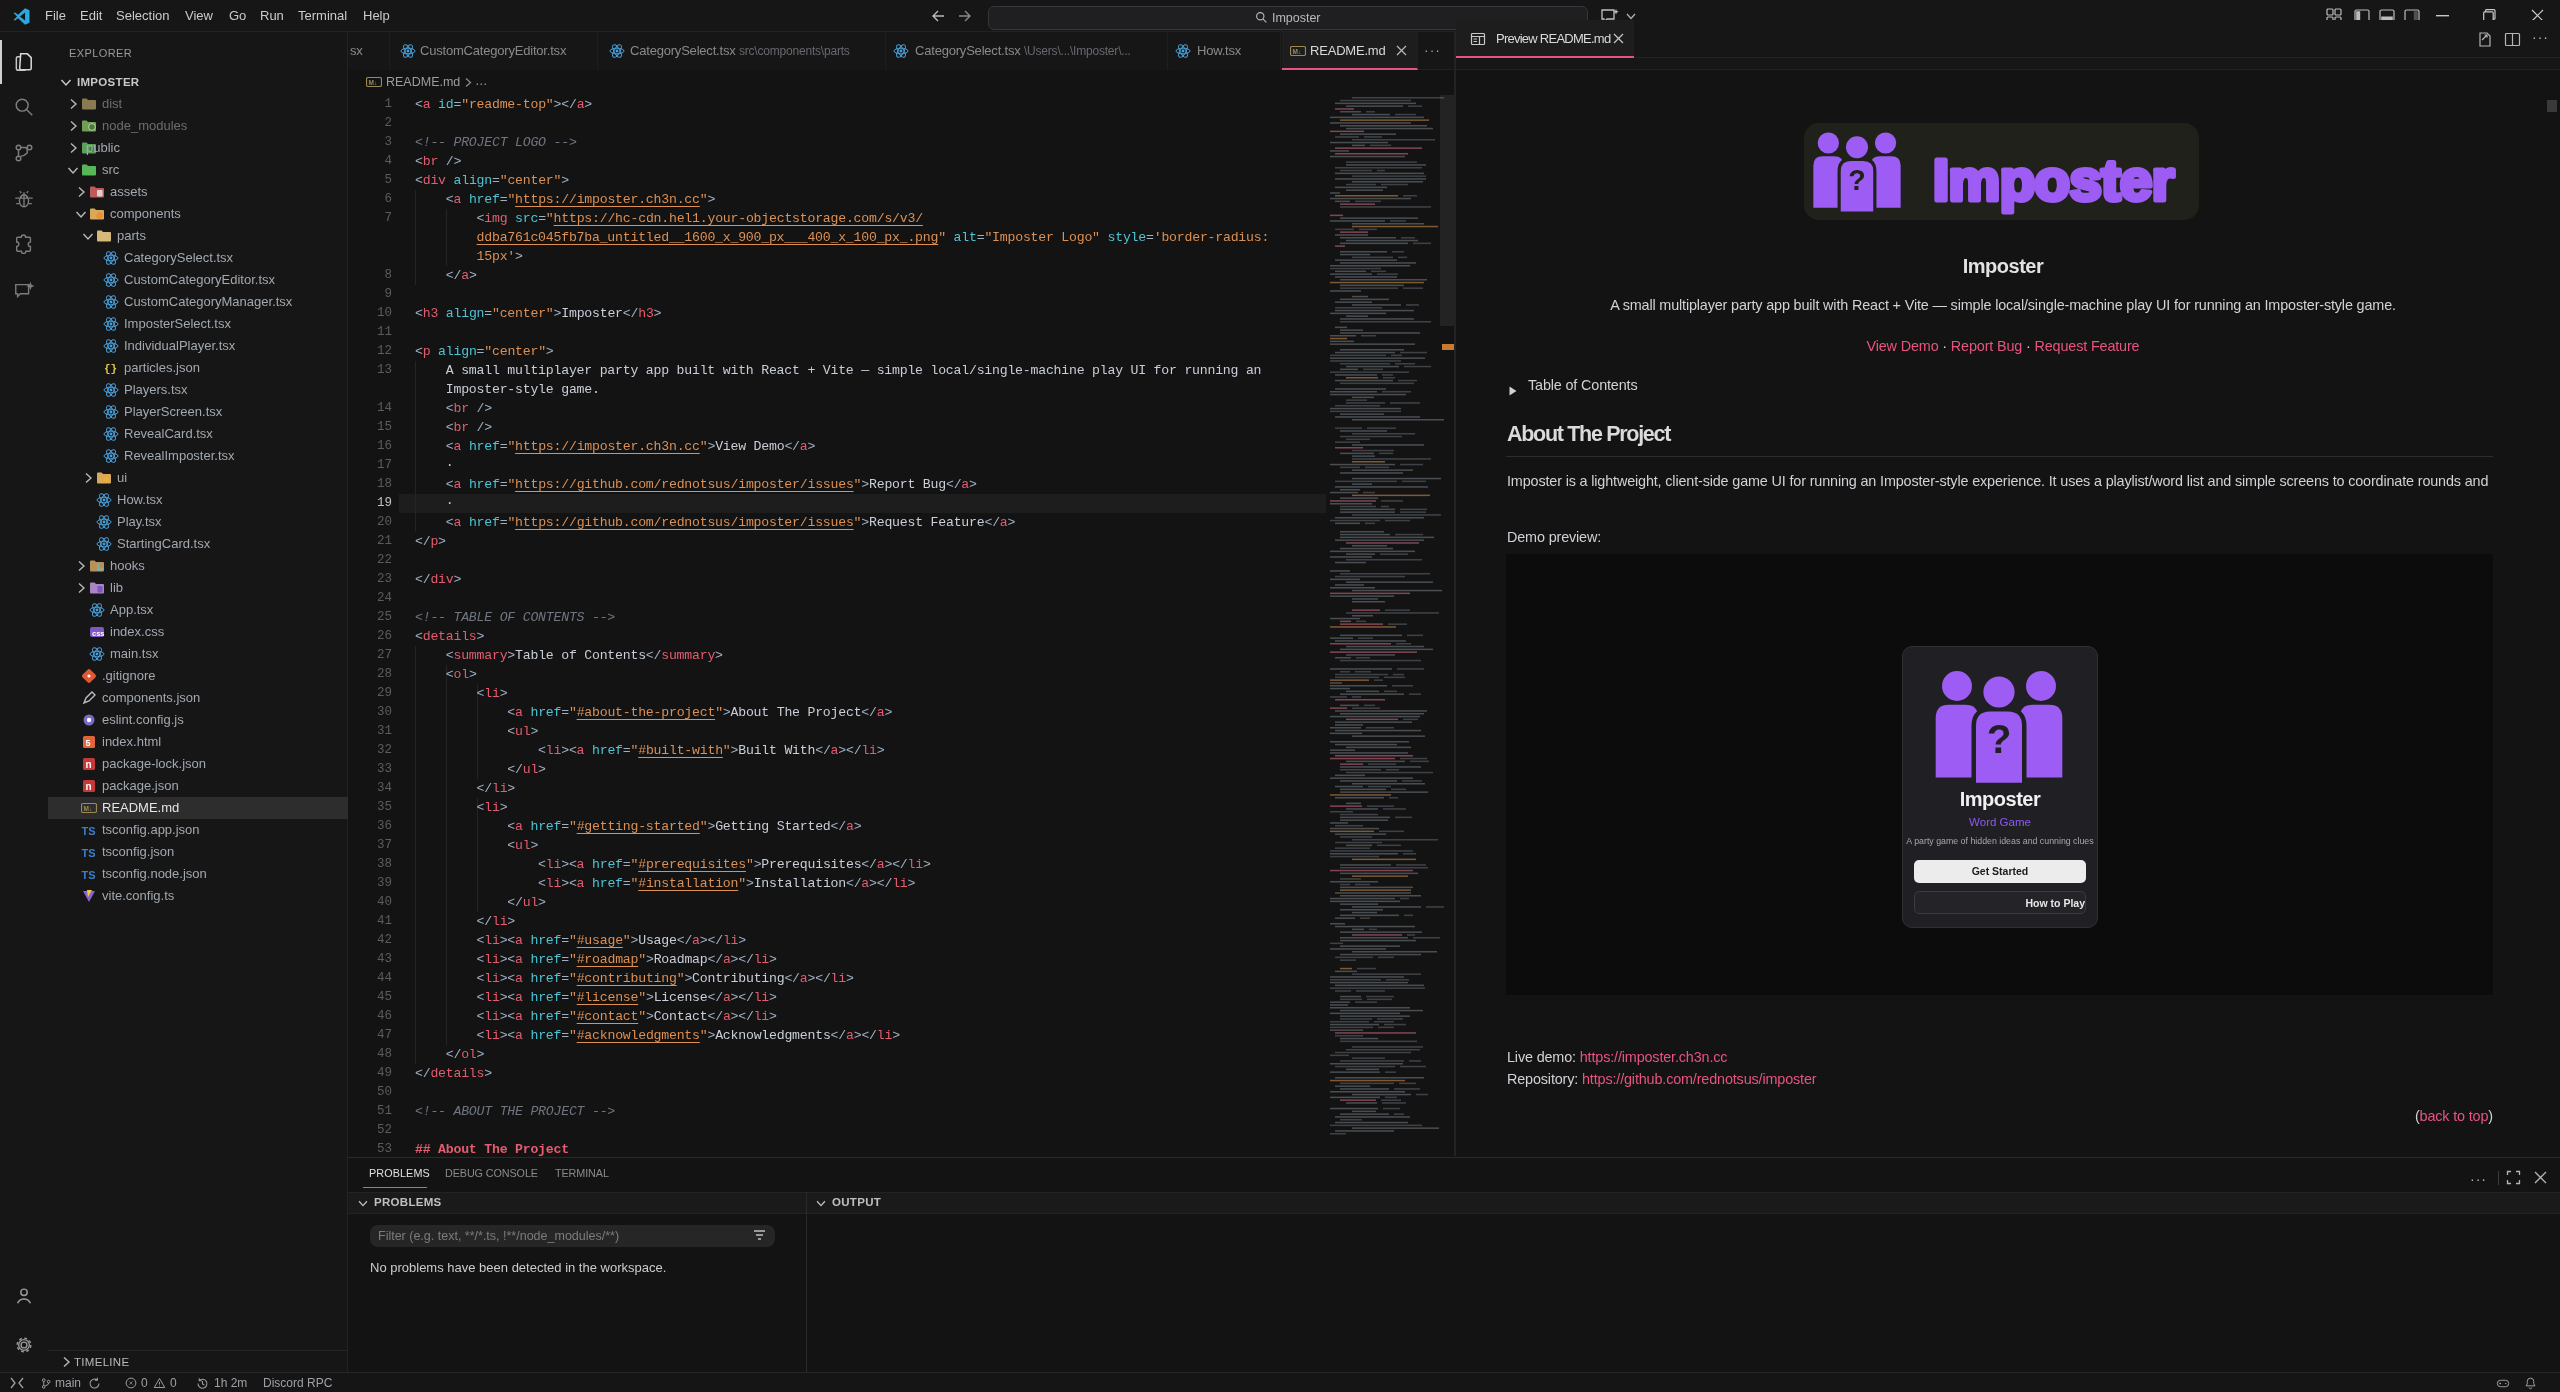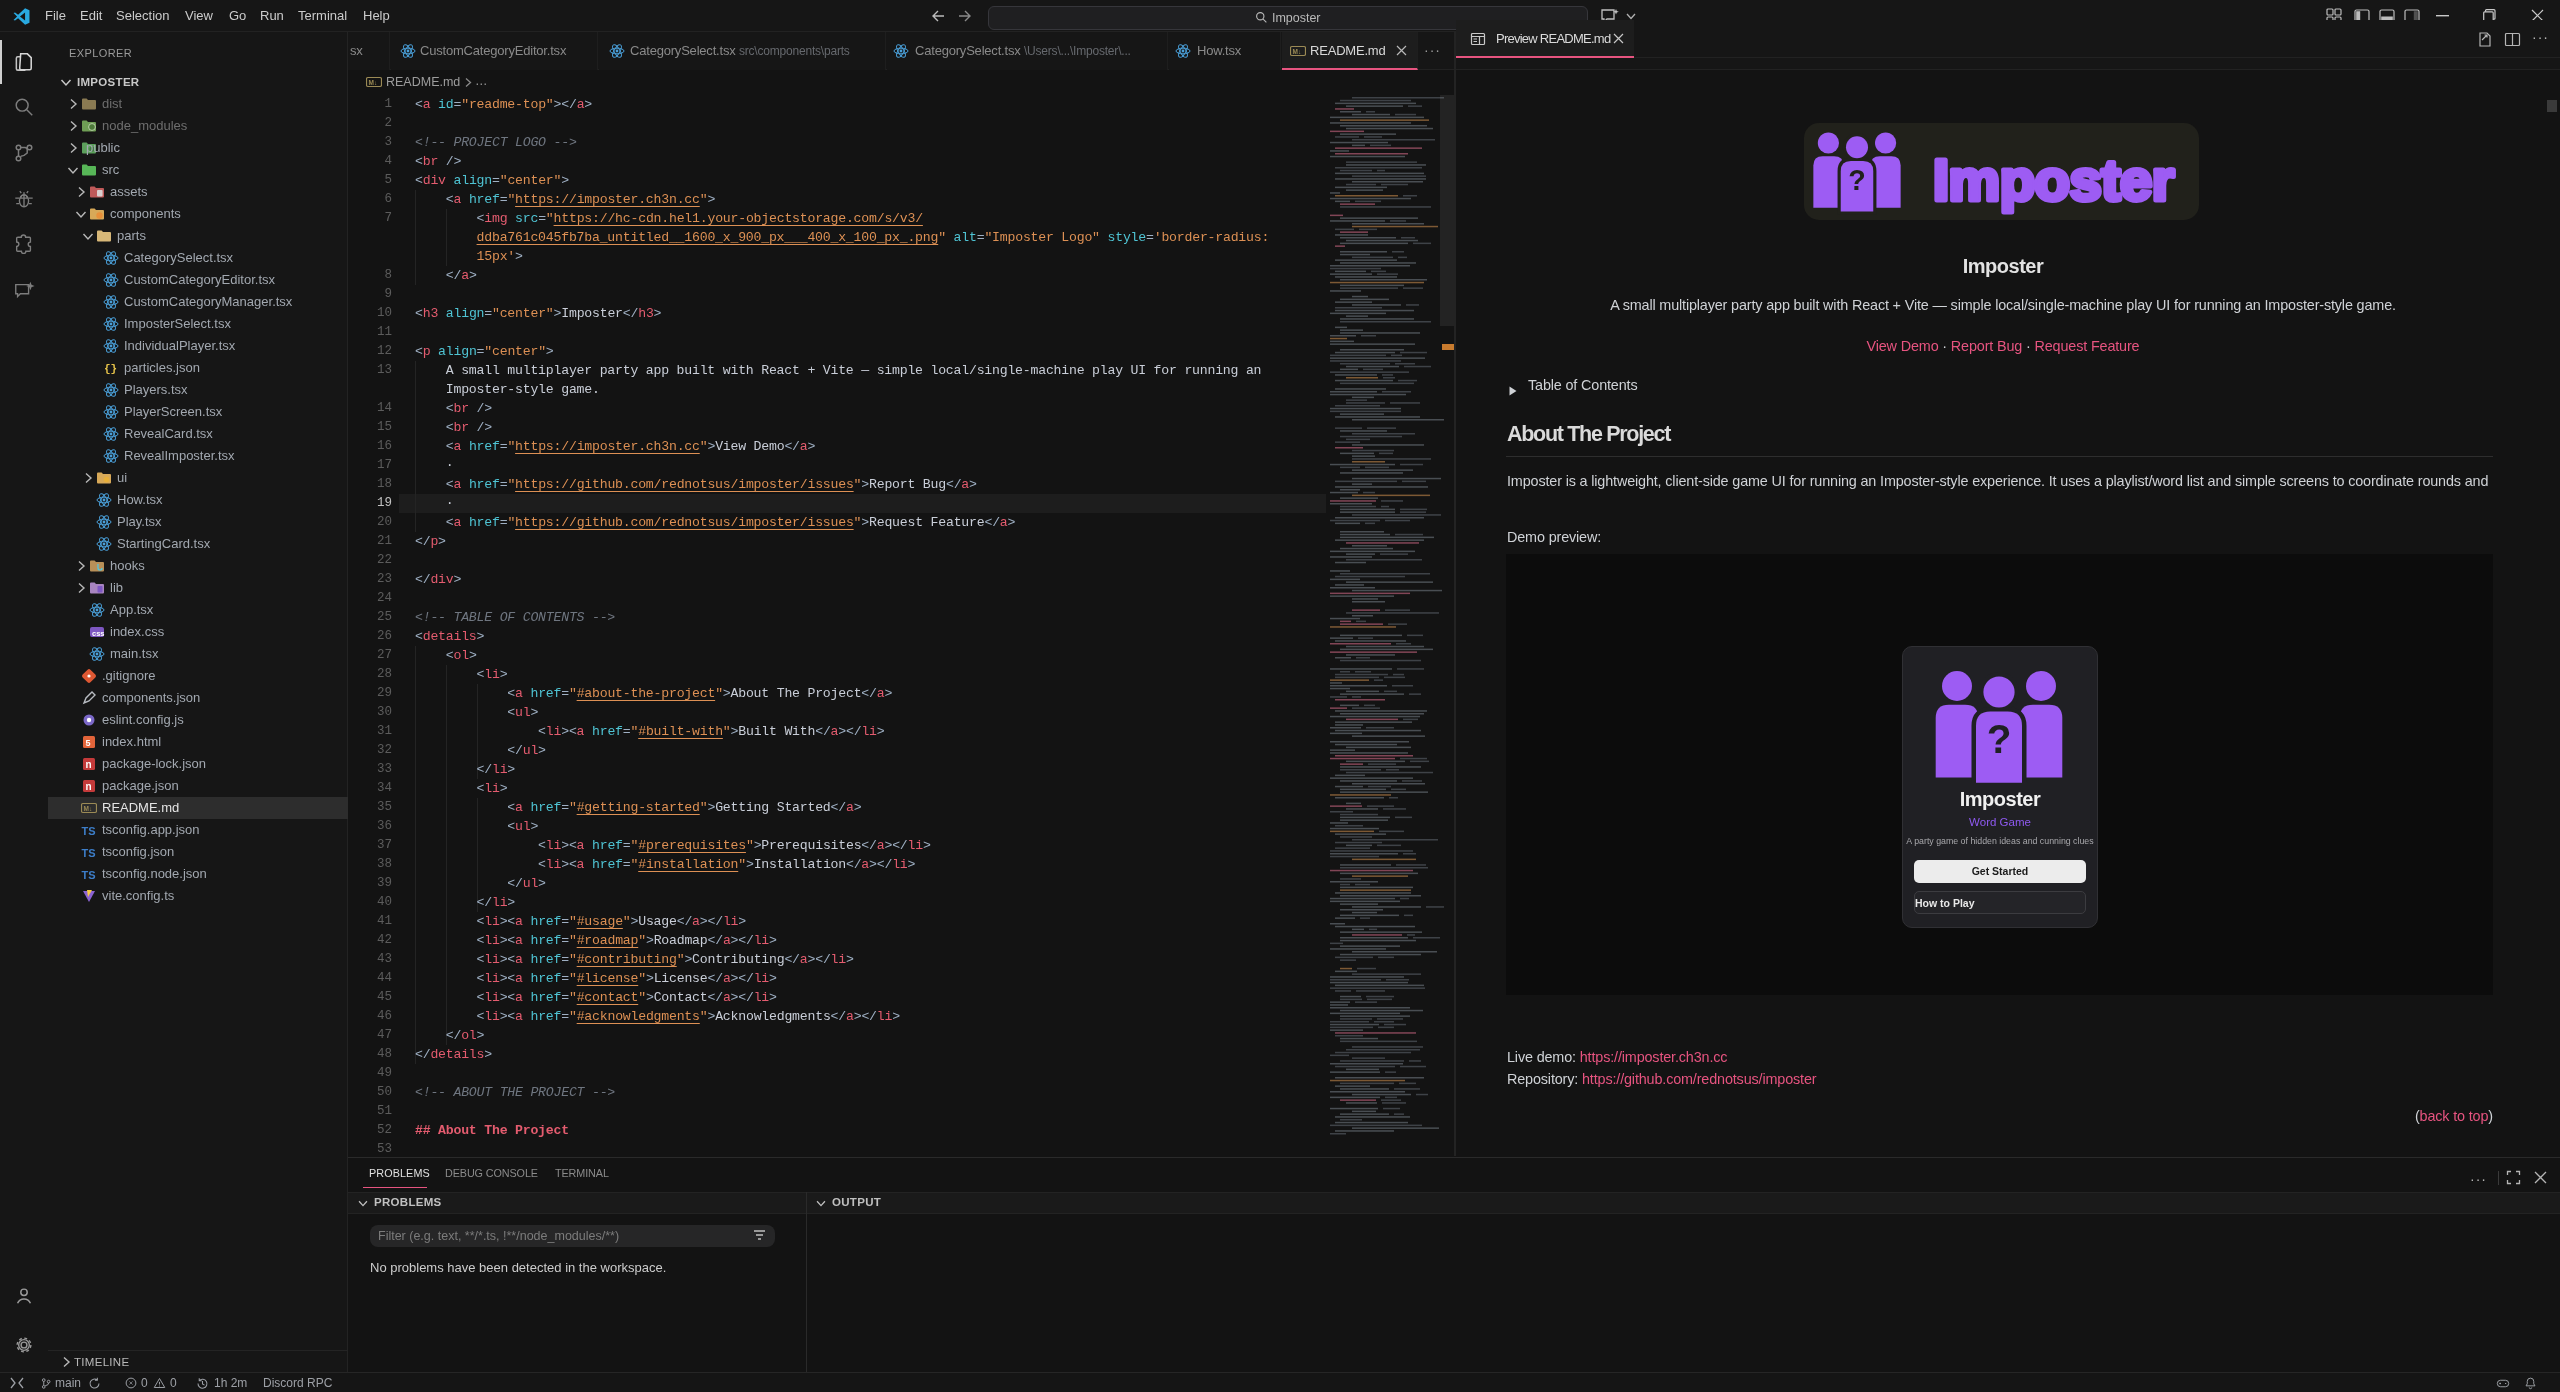--- a/index.html
+++ b/index.html
@@ -751,20 +751,21 @@
     <div class="crow"><i class="x">    ·</i></div>
     <div class="crow"><i class="x">    </i><i class="p">&lt;</i><i class="t">a</i><i class="x"> </i><i class="a">href</i><i class="p">=</i><i class="s">"</i><i class="u">https://github.com/rednotsus/imposter/issues</i><i class="s">"</i><i class="p">&gt;</i><i class="x">Report Bug</i><i class="p">&lt;/</i><i class="t">a</i><i class="p">&gt;</i></div>
     <div class="crow"><i class="x">    ·</i></div>
     <div class="crow"><i class="x">    </i><i class="p">&lt;</i><i class="t">a</i><i class="x"> </i><i class="a">href</i><i class="p">=</i><i class="s">"</i><i class="u">https://github.com/rednotsus/imposter/issues</i><i class="s">"</i><i class="p">&gt;</i><i class="x">Request Feature</i><i class="p">&lt;/</i><i class="t">a</i><i class="p">&gt;</i></div>
     <div class="crow"><i class="p">&lt;/</i><i class="t">p</i><i class="p">&gt;</i></div>
     <div class="crow"></div>
     <div class="crow"><i class="p">&lt;/</i><i class="t">div</i><i class="p">&gt;</i></div>
     <div class="crow"></div>
     <div class="crow"><i class="c">&lt;!-- TABLE OF CONTENTS --&gt;</i></div>
     <div class="crow"><i class="p">&lt;</i><i class="t">details</i><i class="p">&gt;</i></div>
+    <div class="crow"><i class="x">    </i><i class="p">&lt;</i><i class="t">summary</i><i class="p">&gt;</i><i class="x">Table of Contents</i><i class="p">&lt;/</i><i class="t">summary</i><i class="p">&gt;</i></div>
     <div class="crow"><i class="x">    </i><i class="p">&lt;</i><i class="t">ol</i><i class="p">&gt;</i></div>
     <div class="crow"><i class="x">        </i><i class="p">&lt;</i><i class="t">li</i><i class="p">&gt;</i></div>
     <div class="crow"><i class="x">            </i><i class="p">&lt;</i><i class="t">a</i><i class="x"> </i><i class="a">href</i><i class="p">=</i><i class="s">"</i><i class="u">#about-the-project</i><i class="s">"</i><i class="p">&gt;</i><i class="x">About The Project</i><i class="p">&lt;/</i><i class="t">a</i><i class="p">&gt;</i></div>
     <div class="crow"><i class="x">            </i><i class="p">&lt;</i><i class="t">ul</i><i class="p">&gt;</i></div>
     <div class="crow"><i class="x">                </i><i class="p">&lt;</i><i class="t">li</i><i class="p">&gt;</i><i class="p">&lt;</i><i class="t">a</i><i class="x"> </i><i class="a">href</i><i class="p">=</i><i class="s">"</i><i class="u">#built-with</i><i class="s">"</i><i class="p">&gt;</i><i class="x">Built With</i><i class="p">&lt;/</i><i class="t">a</i><i class="p">&gt;</i><i class="p">&lt;/</i><i class="t">li</i><i class="p">&gt;</i></div>
     <div class="crow"><i class="x">            </i><i class="p">&lt;/</i><i class="t">ul</i><i class="p">&gt;</i></div>
     <div class="crow"><i class="x">        </i><i class="p">&lt;/</i><i class="t">li</i><i class="p">&gt;</i></div>
     <div class="crow"><i class="x">        </i><i class="p">&lt;</i><i class="t">li</i><i class="p">&gt;</i></div>
     <div class="crow"><i class="x">            </i><i class="p">&lt;</i><i class="t">a</i><i class="x"> </i><i class="a">href</i><i class="p">=</i><i class="s">"</i><i class="u">#getting-started</i><i class="s">"</i><i class="p">&gt;</i><i class="x">Getting Started</i><i class="p">&lt;/</i><i class="t">a</i><i class="p">&gt;</i></div>
     <div class="crow"><i class="x">            </i><i class="p">&lt;</i><i class="t">ul</i><i class="p">&gt;</i></div>
@@ -1307,21 +1308,21 @@
           <circle cx="82" cy="33.0" r="15.600000000000001" fill="#202024" stroke="#202024" stroke-width="9.0"></circle>
           <path d="M 58.996 123.795 L 58.996 66.76248 Q 58.996 52.5 73.25848 52.5 L 90.74152 52.5 Q 105.00399999999999 52.5 105.00399999999999 66.76248 L 105.00399999999999 123.795 Z" fill="#202024" stroke="#202024" stroke-width="9.0"></path>
           <circle cx="82" cy="33.0" r="15.600000000000001" fill="#9d5cf3"></circle>
           <path d="M 58.996 123.795 L 58.996 66.76248 Q 58.996 52.5 73.25848 52.5 L 90.74152 52.5 Q 105.00399999999999 52.5 105.00399999999999 66.76248 L 105.00399999999999 123.795 Z" fill="#9d5cf3"></path>
           <text x="82" y="93.8511" text-anchor="middle" font-family="Liberation Sans" font-weight="bold" font-size="40.5" fill="#202024">?</text>
         </svg>
       <div class="abs" style="left:0;top:141px;width:194px;text-align:center;color:#f0f0f0;font-size:20px;font-weight:bold;letter-spacing:-0.5px">Imposter</div>
       <div class="abs" style="left:0;top:169px;width:194px;text-align:center;color:#8e59f0;font-size:11.5px">Word Game</div>
       <div class="abs" style="left:0;top:189px;width:194px;text-align:center;color:#a8a8ac;font-size:8.8px">A party game of hidden ideas and cunning clues</div>
       <div class="abs" style="left:11px;top:213px;width:172px;height:23px;background:#ececec;border-radius:5px;text-align:center;line-height:23px;color:#1b1b1b;font-size:10.5px;font-weight:bold">Get Started</div>
-      <div class="abs" style="left:11px;top:244px;width:172px;height:23px;background:#242428;border:1px solid #3c3c40;border-radius:5px;text-align:left;line-height:22px;color:#e8e8e8;font-size:10.5px;font-weight:bold">How to Play</div>
+      <div class="abs" style="left:11px;top:244px;width:172px;height:23px;background:#242428;border:1px solid #3c3c40;border-radius:5px;text-align:right;line-height:22px;color:#e8e8e8;font-size:10.5px;font-weight:bold">How to Play</div>
     </div>
   </div>
   <div class="abs" style="left:51px;top:978px"><span class="pv">Live demo: <span style="color:#e75480">https://imposter.ch3n.cc</span></span></div>
   <div class="abs" style="left:51px;top:1000px"><span class="pv">Repository: <span style="color:#e75480">https://github.com/rednotsus/imposter</span></span></div>
   <div class="abs" style="left:0px;top:1037px;width:1037px;text-align:right"><span class="pv">(<span style="color:#e75480">back to top</span>)</span></div>
   <div class="abs" style="left:1091px;top:30px;width:10px;height:12px;background:#3a3a3a"></div>
 </div>
 
 <div id="panel">
   <div class="abs" style="left:21px;top:9px;color:#e0e0e0;font-size:10.8px;letter-spacing:0.1px">PROBLEMS</div>

